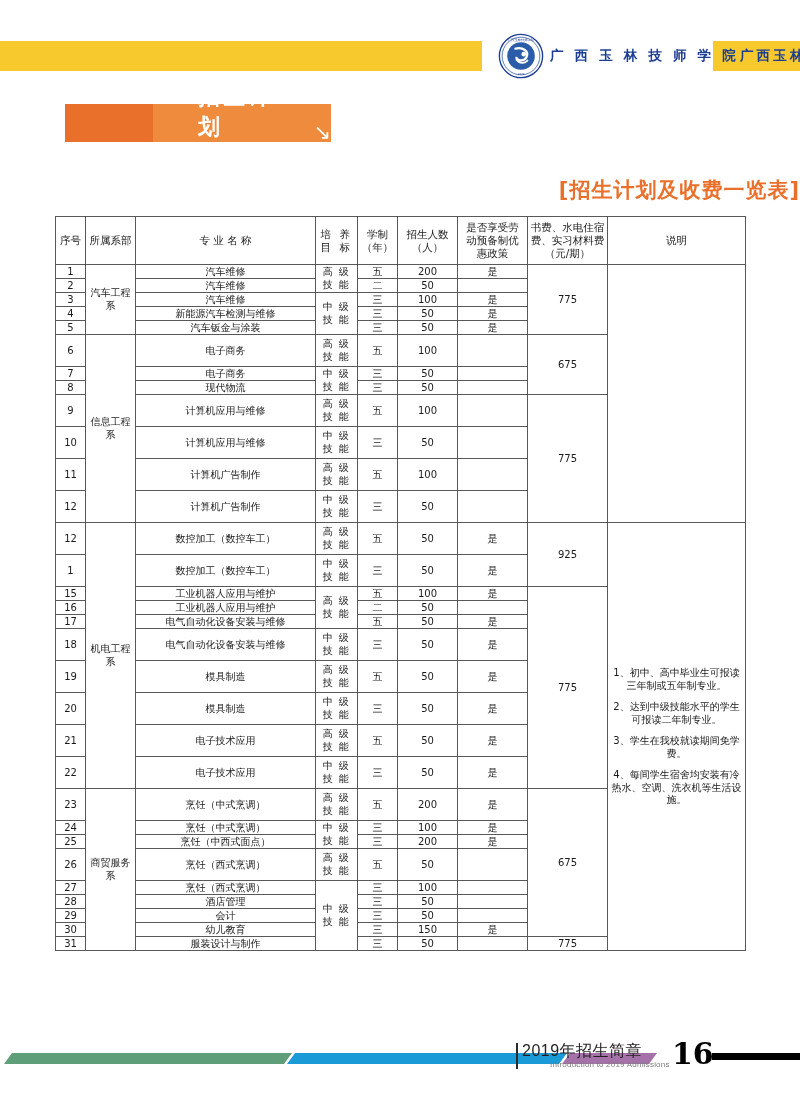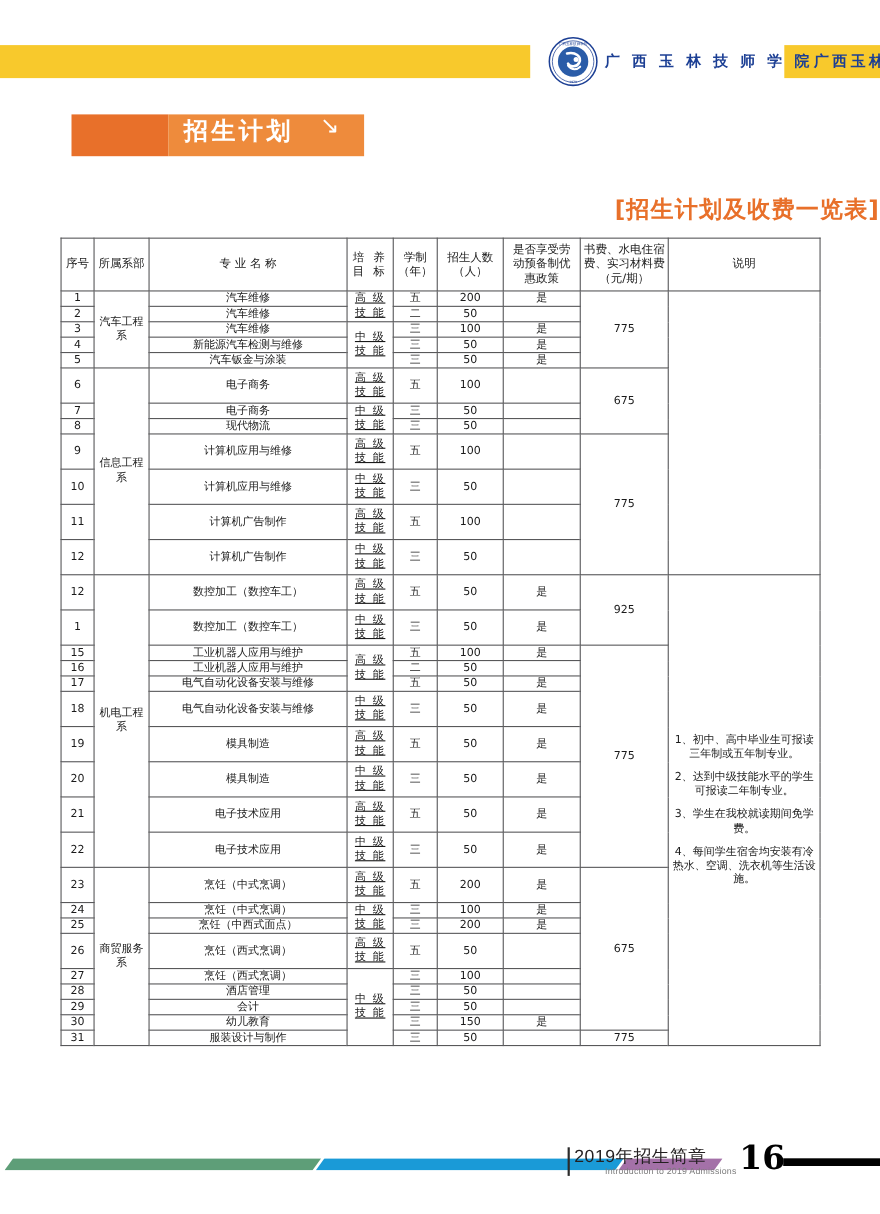--- a/index.html
+++ b/index.html
@@ -20,21 +20,21 @@
   .logo-block { position:absolute; left:498px; top:29px; width:215px; height:54px;
                 background:#ffffff; display:flex; align-items:center; gap:6px; }
   .seal { width:46px; height:46px; flex:0 0 46px; }
   .school-names { display:flex; flex-direction:row; justify-content:center; gap:1px; }
   .school-name-line { font-family:"DejaVu Serif", serif; font-weight:bold; font-size:13.5px;
                       color:#1c3f94; letter-spacing:3.2px; white-space:nowrap; }
 
   
   .section-tab { position:absolute; left:65px; top:104px; width:266px; height:38px; display:flex; }
   .section-tab .tab-dark  { width:88px; background:#e8702a; }
-  .section-tab .tab-light { flex:1; background:#ee8b3c; display:flex; align-items:flex-start; }
+  .section-tab .tab-light { flex:1; background:#ee8b3c; display:flex; align-items:flex-end;padding-left:31px; }
   .section-tab .tab-label { color:#ffffff; font-size:22px; font-weight:bold;
                             letter-spacing:3px; margin-left:14px;
                             font-family:"DejaVu Sans", sans-serif; }
   .section-tab .tab-arrow { color:#ffffff; font-size:21px; margin-left:24px; line-height:1; }
 
   
   .table-title { position:absolute; left:0; top:176px; width:800px; text-align:right;
                  color:#e8702a; font-size:21px; font-weight:bold; letter-spacing:1px;
                  font-family:"DejaVu Sans", sans-serif; }
 
@@ -54,21 +54,21 @@
   .c-goal  { width:42px; }
   .c-years { width:40px; }
   .c-count { width:60px; }
   .c-policy{ width:70px; }
   .c-fee   { width:80px; }
   .c-note  { width:138px; }
 
   .r-thin td { height:14px; }
   .r-tall td { height:32px; }
   .goal-cell { letter-spacing:1.5px; }
-  .goal-cell .gl { display:block;text-decoration:underline; }
+  .goal-cell .gl { display:block; }
   .note-cell { text-align:left; vertical-align:top; padding:6px 5px 4px 6px;
                font-size:10.5px; line-height:1.65; }
   .note-cell p { margin:0 0 9px 0; }
   .note-cell p:last-child { margin-bottom:0; }
   .dept-cell { font-size:10.5px; line-height:1.35; }
   .fee-cell { font-size:11.5px; }
   .num-cell { font-size:11px; }
 
   
   .footer { position:absolute; left:0; top:1040px; width:800px; height:64px; }

